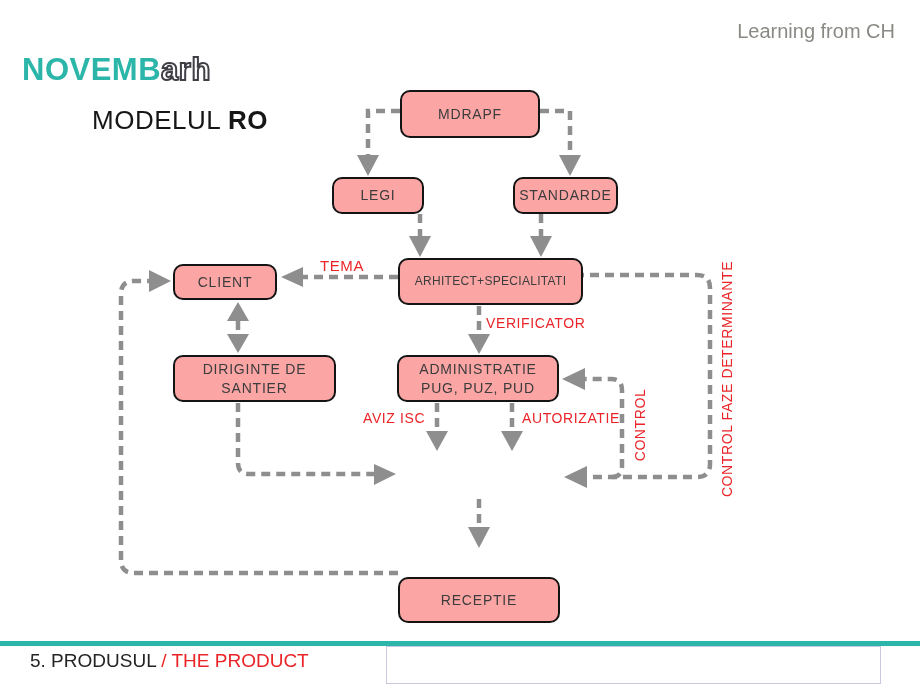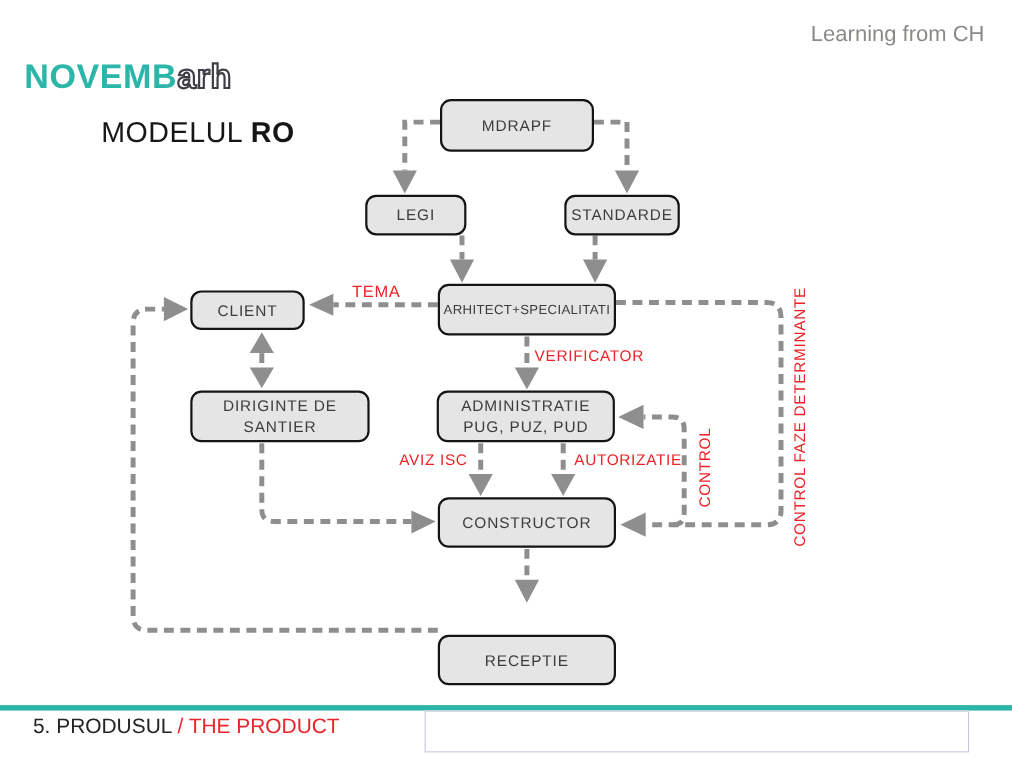--- a/index.html
+++ b/index.html
@@ -18,30 +18,30 @@
   
   .slide-title { position:absolute; left:92px; top:105px; font-size:26px; color:#161616; letter-spacing:0.5px; }
   .slide-title b { font-weight:bold; }
 
   
   .connectors { position:absolute; left:0; top:0; }
   .conn { fill:none; stroke:var(--gray,#8E8E8E); stroke-width:4.5; stroke-dasharray:9 6; }
   .tri  { fill:var(--gray,#8E8E8E); stroke:none; }
 
   .node {
-    position:absolute; background:#e5e5e5; border:2px solid #141414; border-radius:10px;
+    position:absolute; background:#fca5a5; border:2px solid #141414; border-radius:10px;
     display:flex; flex-direction:column; align-items:center; justify-content:center;
     font-size:14px; color:#3C3C3C; letter-spacing:0.8px; text-align:center; line-height:1.3;
     box-sizing:border-box; white-space:nowrap;
   }
   .node-mdrapf        { left:400px; top:90px;  width:140px; height:48px; }
   .node-legi          { left:332px; top:177px; width:92px; height:37px; }
   .node-standarde     { left:513px; top:177px; width:105px; height:37px; }
   .node-client        { left:173px; top:264px; width:104px; height:36px; }
-  .node-arhitect      { left:398px; top:258px; width:162px; height:47px; font-size:12px; letter-spacing:0.3px; }
+  .node-arhitect      { left:398px; top:258px; width:185px; height:47px; font-size:12px; letter-spacing:0.3px; }
   .node-diriginte     { left:173px; top:355px; width:163px; height:47px; }
   .node-administratie { left:397px; top:355px; width:162px; height:47px; }
   .node-constructor   { left:398px; top:452px; width:162px; height:46px; }
   .node-receptie      { left:398px; top:549px; width:162px; height:46px;margin-top:28px; }
 
   .edge-label { position:absolute; color:var(--red,#EA2428); font-size:14px; letter-spacing:0.6px; white-space:nowrap; }
   .lbl-tema        { left:320px; top:257px; font-size:15px; }
   .lbl-verificator { left:486px; top:315px; }
   .lbl-aviz        { left:363px; top:410px; width:70px; text-align:left; }
   .lbl-autorizatie { left:522px; top:410px; }
@@ -146,23 +146,20 @@
     <span>ARHITECT+SPECIALITATI</span>
   </div>
   <div class="node node-diriginte">
     <span>DIRIGINTE DE</span>
     <span>SANTIER</span>
   </div>
   <div class="node node-administratie">
     <span>ADMINISTRATIE</span>
     <span>PUG, PUZ, PUD</span>
   </div>
-  <div class="node node-constructor">
-    <span>CONSTRUCTOR</span>
-  </div>
   <div class="node node-receptie">
     <span>RECEPTIE</span>
   </div>
 
   <div class="edge-label lbl-tema">TEMA</div>
   <div class="edge-label lbl-verificator">VERIFICATOR</div>
   <div class="edge-label lbl-aviz">AVIZ ISC</div>
   <div class="edge-label lbl-autorizatie">AUTORIZATIE</div>
   <div class="edge-label lbl-vertical lbl-control">CONTROL</div>
   <div class="edge-label lbl-vertical lbl-control-faze">CONTROL FAZE DETERMINANTE</div>

